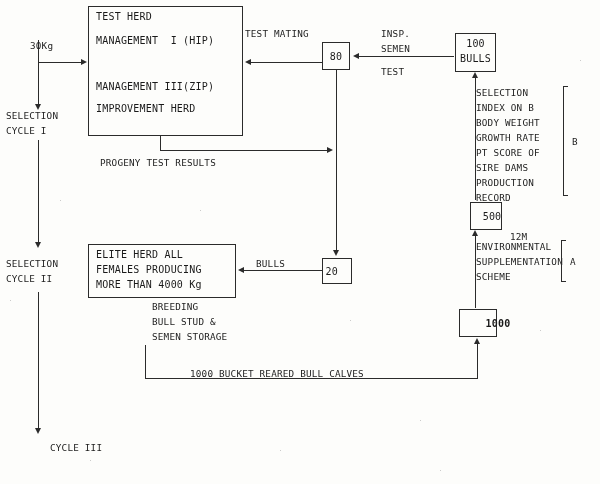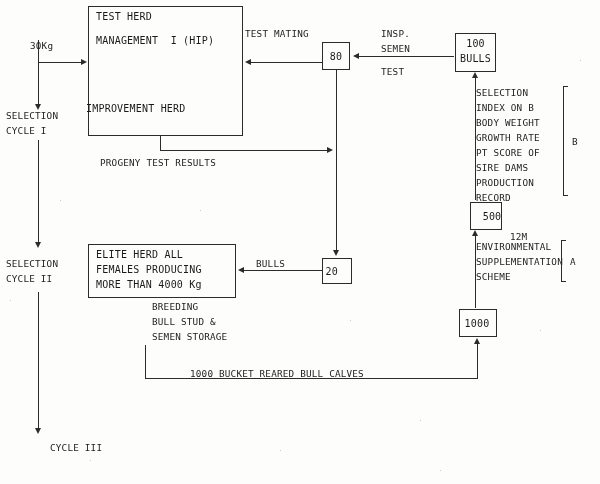--- a/index.html
+++ b/index.html
@@ -86,42 +86,43 @@
   }
 </style>
 </head>
 <body>
 
 <div id="page">
 
   <div class="box" style="left:88px; top:6px; width:155px; height:130px;"></div>
   <div class="nodelabel" style="left:96px; top:9px; text-align:left;">TEST HERD</div>
   <div class="nodelabel" style="left:96px; top:33px; text-align:left;">MANAGEMENT  I (HIP)</div>
-  <div class="nodelabel" style="left:86px; top:101px; text-align:left;">IMPROVEMENT HERD</div>
+  <div class="nodelabel" style="left:96px; top:79px; text-align:left;">MANAGEMENT III(ZIP)</div>
+  <div class="nodelabel" style="left:96px; top:101px; text-align:left;">IMPROVEMENT HERD</div>
 
   <div class="box" style="left:322px; top:42px; width:28px; height:28px;"></div>
   <div class="nodelabel" style="left:322px; top:49px; width:28px;">80</div>
 
   <div class="box" style="left:455px; top:33px; width:41px; height:39px;"></div>
   <div class="nodelabel" style="left:455px; top:36px; width:41px;">100</div>
   <div class="nodelabel" style="left:455px; top:51px; width:41px;">BULLS</div>
 
   <div class="box" style="left:470px; top:202px; width:32px; height:28px;"></div>
   <div class="nodelabel" style="left:470px; top:209px; width:44px;">500</div>
 
   <div class="box" style="left:322px; top:258px; width:30px; height:26px;"></div>
   <div class="nodelabel" style="left:322px; top:264px; width:16px;text-align:right;">20</div>
 
   <div class="box" style="left:88px; top:244px; width:148px; height:54px;"></div>
   <div class="nodelabel" style="left:96px; top:247px; text-align:left;">ELITE HERD ALL</div>
   <div class="nodelabel" style="left:96px; top:262px; text-align:left;">FEMALES PRODUCING</div>
   <div class="nodelabel" style="left:96px; top:277px; text-align:left;">MORE THAN 4000 Kg</div>
 
   <div class="box" style="left:459px; top:309px; width:38px; height:28px;"></div>
-  <div class="nodelabel" style="left:459px; top:316px; width:36px;">1000</div>
+  <div class="nodelabel" style="left:480px; top:316px; width:36px;font-weight:bold;">1000</div>
 
   <div class="line vline" style="left:38px; top:40px; height:68px;"></div>
   <div class="arrow ar-down" style="left:34.5px; top:104px;"></div>
 
   <div class="line vline" style="left:38px; top:140px; height:106px;"></div>
   <div class="arrow ar-down" style="left:34.5px; top:242px;"></div>
 
   <div class="line vline" style="left:38px; top:292px; height:140px;"></div>
   <div class="arrow ar-down" style="left:34.5px; top:428px;"></div>
 

